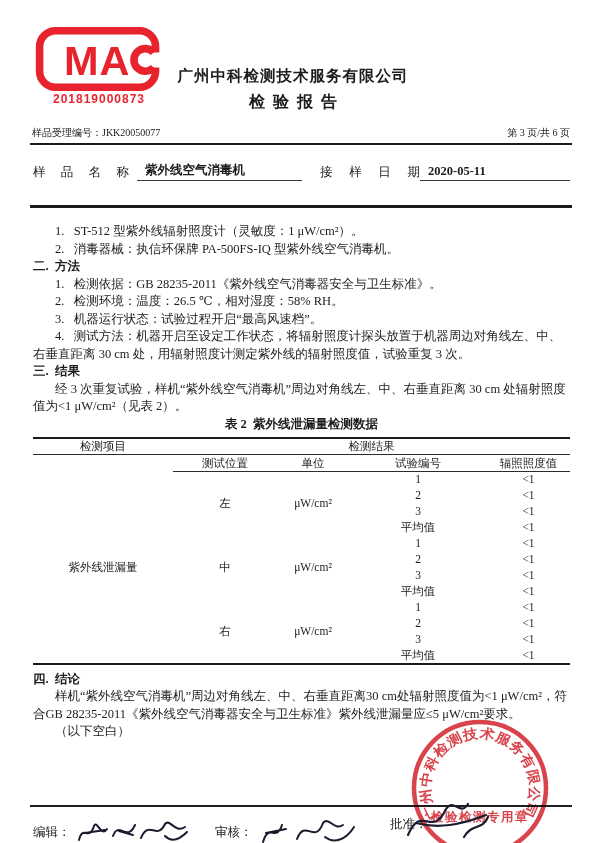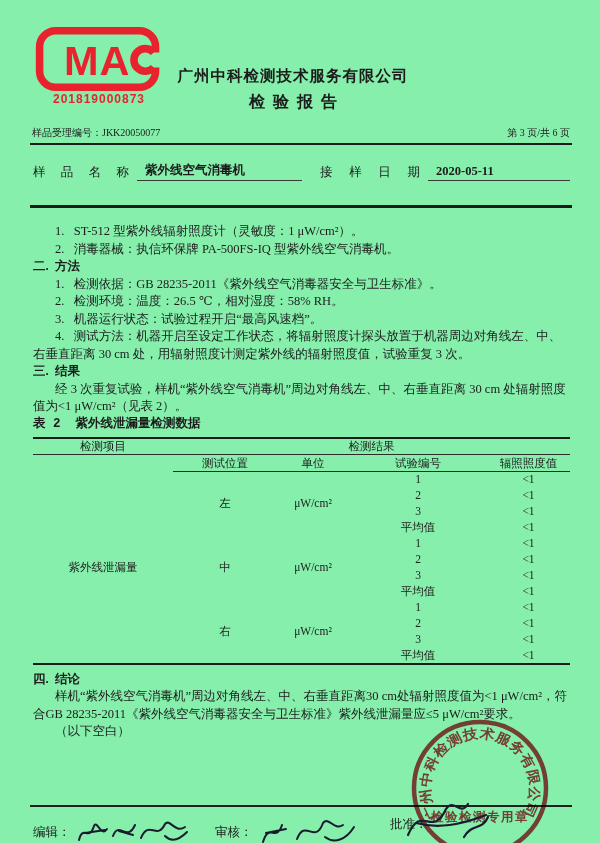--- a/index.html
+++ b/index.html
@@ -1,18 +1,18 @@
 <!DOCTYPE html>
 <html><head>
 <meta charset="utf-8">
 <style>
   html,body{margin:0;padding:0;background:#888;}
   .page{
     position:relative; width:600px; height:843px; margin:0 auto;
-    background:#86efac; overflow:hidden;
+    background:#ffffff; overflow:hidden;
     font-family:"Liberation Serif","DejaVu Serif",serif;
     color:#1c1c1c;
   }
   .page *{box-sizing:border-box;}
 
   
   .cma-logo{position:absolute; left:33px; top:26px; width:132px; height:66px;}
   .cma-number{
     position:absolute; left:26px; top:92px; width:146px; text-align:center;
     font-family:"Liberation Sans","DejaVu Sans",sans-serif;
@@ -25,33 +25,33 @@
   
   .meta-row{position:absolute; left:32px; right:30px; top:126px; display:flex; justify-content:space-between; font-size:10px;}
   .rule-1{position:absolute; left:30px; right:28px; top:143px; height:2px; background:#1a1a1a;}
 
   
   .info-block{position:absolute; left:33px; right:30px; top:158px; font-size:12.5px;}
   .info-row{display:flex; align-items:flex-end; height:23px; margin-bottom:1px;justify-content:space-between;}
   .ilabel{width:96px; text-align:justify; text-align-last:justify;}
   .ivalue1{width:165px; border-bottom:1px solid #3a3a3a; padding:0 0 1px 8px; font-weight:600; margin-left:8px;}
   .ilabel2{width:100px; text-align:justify; text-align-last:justify; margin-left:18px;}
-  .ivalue2{flex:1; border-bottom:1px solid #3a3a3a; padding:0 0 1px 8px; font-weight:600; margin-left:8px;}
+  .ivalue2{flex:1; border-bottom:1px solid #3a3a3a; padding:0 0 1px 8px; font-weight:600; margin-left:0;}
   .rule-2{position:absolute; left:30px; right:28px; top:205px; height:3px; background:#1a1a1a;}
 
   
   .body-text{position:absolute; left:33px; top:223px; width:537px; font-size:12.5px; line-height:17.5px;}
   .body-text p{margin:0; white-space:pre-wrap;}
   p.sec-head{font-weight:600;}
   p.sec-item{padding-left:22px;}
   p.sec-item-wrap{text-indent:22px;}
   p.sec-para{text-indent:22px;}
 
   
-  .tbl-caption{margin:4px 0 0 0; font-weight:600; font-size:12.5px; line-height:16px;font-family:Liberation Mono, monospace;}
+  .tbl-caption{margin:4px 0 0 0; text-align:center; font-weight:600; font-size:12.5px; line-height:16px;}
   table.results{
     border-collapse:collapse; width:537px; table-layout:fixed; margin-top:5px;
     border-top:2.5px solid #1a1a1a; border-bottom:2.5px solid #1a1a1a;
     font-size:11.5px;
   }
   table.results td{text-align:center; padding:0; height:16px; line-height:15px; border:0;}
   tr.th1 td, tr.th2 td{height:17px; font-weight:400;}
   tr.th1 td{border-bottom:1px solid #2b2b2b;}
   tr.th2 td{border-bottom:1px solid #2b2b2b;}
   tr.th2 td.noline{border-bottom:none;}

